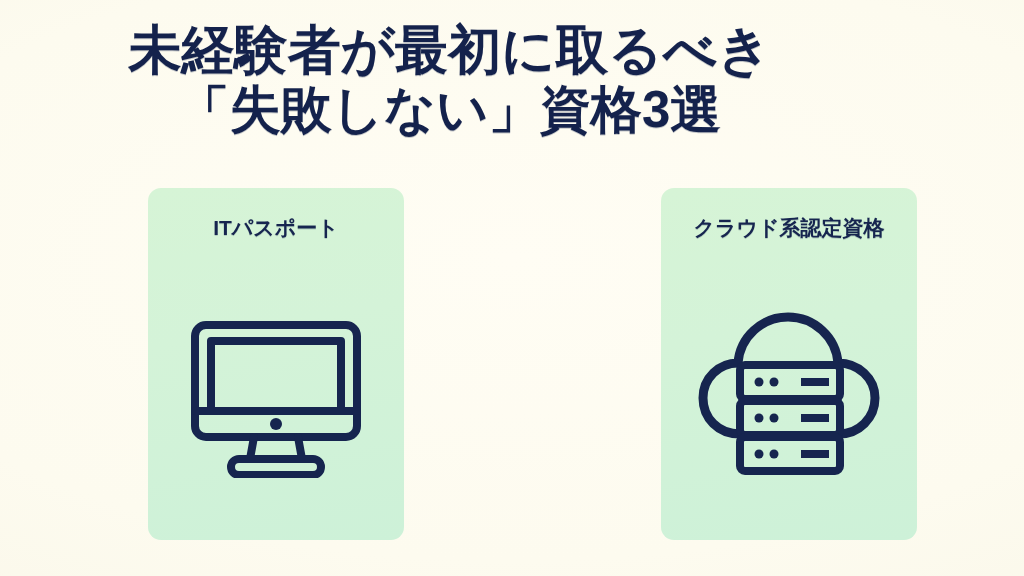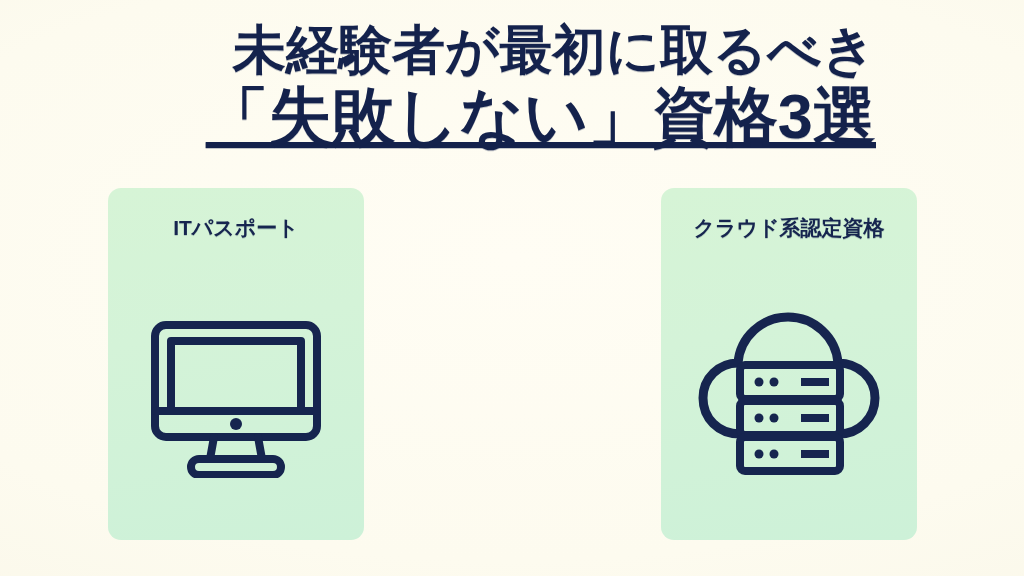--- a/index.html
+++ b/index.html
@@ -24,38 +24,38 @@
     background:
       radial-gradient(ellipse 120% 95% at 50% 45%, #fffdf4 0%, #fdfbef 55%, #f8f5e6 100%);
   }
 
   
   #title-block {
     position: absolute;
     left: 0;
     top: 22px;
     width: 876px;
-    text-align: right;
+    text-align: center;
     color: #14224c;
     font-weight: 700;
     line-height: 1.07;
     letter-spacing: 0.005em;
     text-shadow: 0 1px 0 rgba(20,34,76,0.25);
+    padding-left: 12px;
   }
   .title-line {
     display: block;
     white-space: nowrap;
   }
   #title-line-1 {
     font-size: 53px;
   }
   #title-line-2 {
-    font-size: 63px;
+    font-size: 51px;
     margin-top: 4px;
-    text-decoration: underline;
   }
 
   
   #cards {
     position: absolute;
     left: 108px;
     top: 188px;
     width: 809px;
     height: 352px;
     display: flex;
@@ -67,20 +67,21 @@
     position: relative;
     width: 256px;
     height: 352px;
     box-sizing: border-box;
     border-radius: 13px;
     background: linear-gradient(170deg, #d6f4d6 0%, #d4f3d8 40%, #cdf1d8 100%);
     padding: 26px 12px 0 12px;
     display: flex;
     flex-direction: column;
     align-items: center;
+    margin-left: 40px;
   }
 
   .card-title {
     color: #16254f;
     font-weight: 700;
     font-size: 21px;
     line-height: 1.36;
     text-align: center;
     width: 100%;
     word-break: keep-all;

